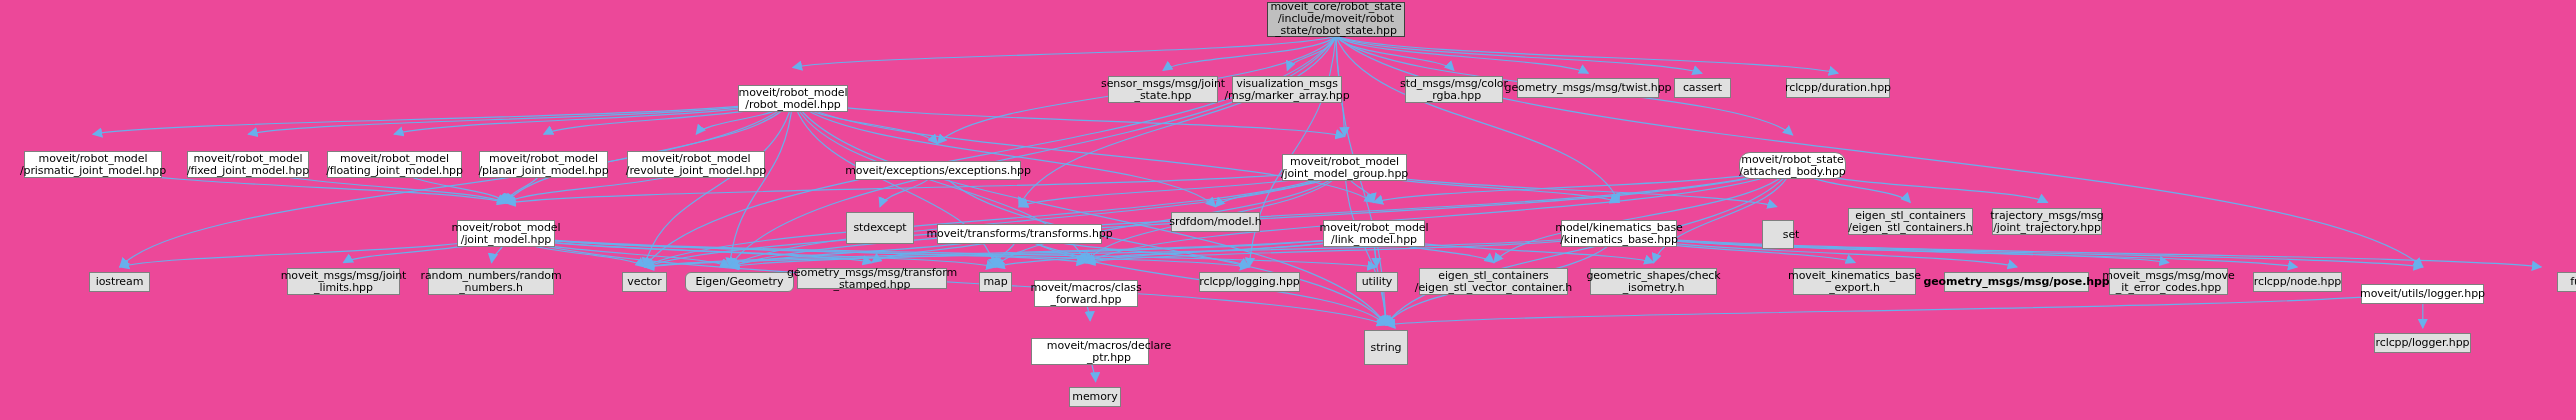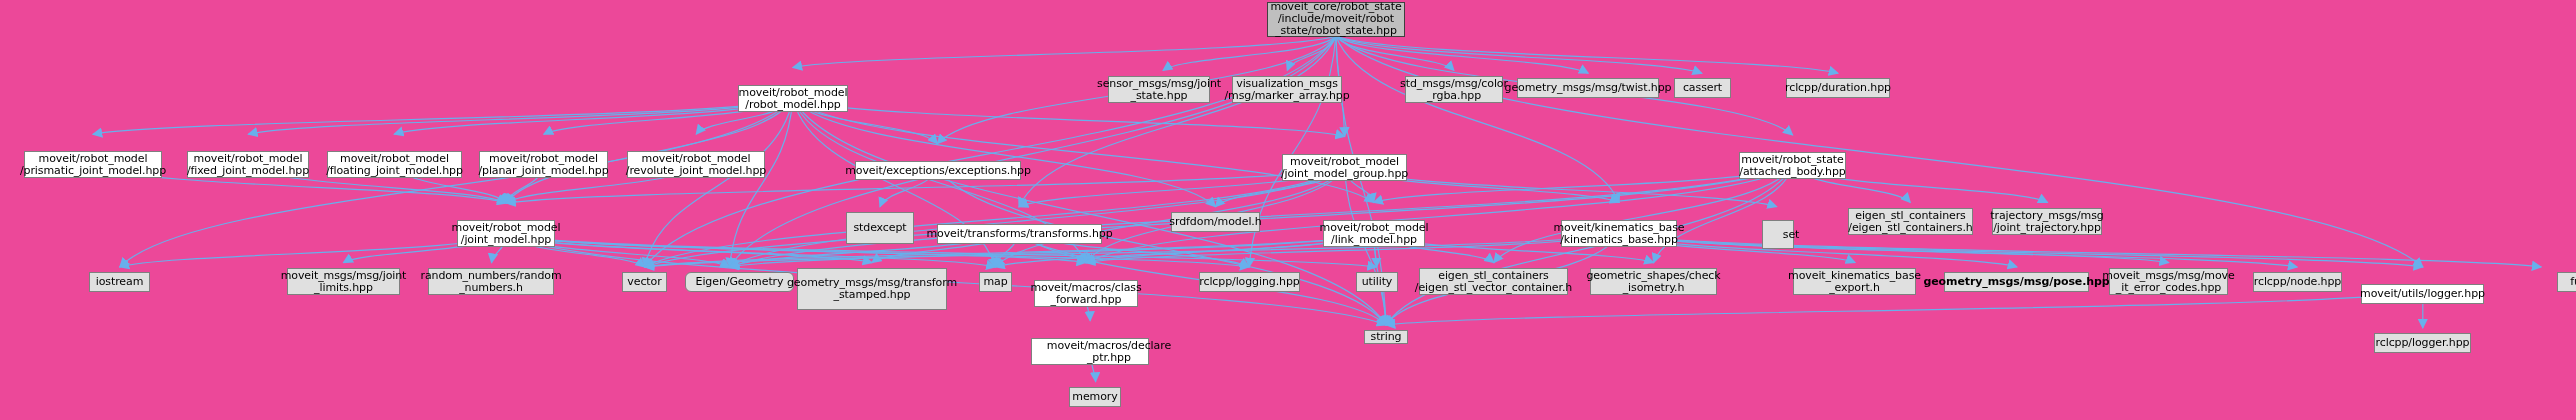--- a/index.html
+++ b/index.html
@@ -141,21 +141,21 @@
         <path d="M3337,402 C3165.64,428.5 2080.36,428.5 1909,448" stroke="#68b0ec" stroke-width="1.6" fill="none" marker-end="url(#ah)"></path>
         <path d="M1501.5,486 C1502.4,509.5 1508.1,509.5 1509,526" stroke="#68b0ec" stroke-width="1.6" fill="none" marker-end="url(#ah)"></path>
       </g>
   </svg>
   <div id="node-layer">
       <div class="node root" style="left: 1267px; top: 1.5px; width: 138px; height: 35px;">moveit_core/robot_state
 /include/moveit/robot
 _state/robot_state.hpp</div>
       <div class="node white" style="left: 738px; top: 73px; width: 110px; height: 27px;">moveit/robot_model
 /robot_model.hpp</div>
-      <div class="node" style="left: 1108px; top: 76px; width: 102px; height: 27px;">sensor_msgs/msg/joint
+      <div class="node" style="left: 1108px; top: 76px; width: 110px; height: 27px;">sensor_msgs/msg/joint
 _state.hpp</div>
       <div class="node" style="left: 1232px; top: 76px; width: 110px; height: 27px;">visualization_msgs
 /msg/marker_array.hpp</div>
       <div class="node" style="left: 1405px; top: 76px; width: 98px; height: 27px;">std_msgs/msg/color
 _rgba.hpp</div>
       <div class="node" style="left: 1517px; top: 78px; width: 142px; height: 20.3px;">geometry_msgs/msg/twist.hpp</div>
       <div class="node" style="left: 1674px; top: 78px; width: 57px; height: 20.3px;">cassert</div>
       <div class="node" style="left: 1786px; top: 78px; width: 104px; height: 20.3px;">rclcpp/duration.hpp</div>
       <div class="node white" style="left: 24px; top: 139px; width: 138px; height: 27px;">moveit/robot_model
 /prismatic_joint_model.hpp</div>
@@ -163,62 +163,62 @@
 /fixed_joint_model.hpp</div>
       <div class="node white" style="left: 327px; top: 139px; width: 135px; height: 27px;">moveit/robot_model
 /floating_joint_model.hpp</div>
       <div class="node white" style="left: 479px; top: 139px; width: 129px; height: 27px;">moveit/robot_model
 /planar_joint_model.hpp</div>
       <div class="node white" style="left: 627px; top: 139px; width: 138px; height: 27px;">moveit/robot_model
 /revolute_joint_model.hpp</div>
       <div class="node white" style="left: 855px; top: 149px; width: 166px; height: 19px;">moveit/exceptions/exceptions.hpp</div>
       <div class="node white" style="left: 1282px; top: 142px; width: 125px; height: 27px;">moveit/robot_model
 /joint_model_group.hpp</div>
-      <div class="node white" style="left: 1739px; top: 140px; width: 107px; height: 27px;">moveit/robot_state
+      <div class="node white" style="left: 1739px; top: 140px; width: 107px; height: 27px; border-radius: 11px;">moveit/robot_state
 /attached_body.hpp</div>
       <div class="node white" style="left: 457px; top: 208px; width: 98px; height: 27px;">moveit/robot_model
 /joint_model.hpp</div>
       <div class="node" style="left: 846px; top: 212px; width: 68px; height: 32px;">stdexcept</div>
       <div class="node white" style="left: 937px; top: 212px; width: 165px; height: 19.6px;">moveit/transforms/transforms.hpp</div>
       <div class="node" style="left: 1171px; top: 212px; width: 89px; height: 19.6px;">srdfdom/model.h</div>
       <div class="node white" style="left: 1323px; top: 208px; width: 102px; height: 27px;">moveit/robot_model
 /link_model.hpp</div>
-      <div class="node white" style="left: 1561px; top: 208px; width: 116px; height: 27px;">moveit/kinematics_base
+      <div class="node white" style="left: 1561px; top: 208px; width: 116px; height: 27px;">model/kinematics_base
 /kinematics_base.hpp</div>
       <div class="node" style="left: 1762px; top: 220px; width: 29px; height: 29px; padding-left: 28px;">set</div>
       <div class="node" style="left: 1848px; top: 208px; width: 125px; height: 27px;">eigen_stl_containers
 /eigen_stl_containers.h</div>
       <div class="node" style="left: 1992px; top: 208px; width: 110px; height: 27px;">trajectory_msgs/msg
 /joint_trajectory.hpp</div>
       <div class="node" style="left: 89px; top: 272px; width: 61px; height: 19.6px;">iostream</div>
       <div class="node" style="left: 287px; top: 268px; width: 113px; height: 27px;">moveit_msgs/msg/joint
 _limits.hpp</div>
       <div class="node" style="left: 428px; top: 268px; width: 126px; height: 27px;">random_numbers/random
 _numbers.h</div>
       <div class="node" style="left: 622px; top: 272px; width: 45px; height: 19.6px;">vector</div>
       <div class="node" style="left: 685px; top: 272px; width: 109px; height: 19.6px; border-radius: 6px;">Eigen/Geometry</div>
-      <div class="node" style="left: 797px; top: 268px; width: 150px; height: 42px;">geometry_msgs/msg/transform
+      <div class="node" style="left: 797px; top: 268px; width: 150px; height: 21px;">geometry_msgs/msg/transform
 _stamped.hpp</div>
       <div class="node" style="left: 979px; top: 272px; width: 33px; height: 19.6px;">map</div>
       <div class="node white" style="left: 1034px; top: 268px; width: 104px; height: 27px;">moveit/macros/class
 _forward.hpp</div>
       <div class="node" style="left: 1199px; top: 272px; width: 101px; height: 19.6px;">rclcpp/logging.hpp</div>
       <div class="node" style="left: 1356px; top: 272px; width: 42px; height: 19.6px;">utility</div>
       <div class="node" style="left: 1419px; top: 268px; width: 149px; height: 27px;">eigen_stl_containers
 /eigen_stl_vector_container.h</div>
       <div class="node" style="left: 1590px; top: 268px; width: 127px; height: 27px;">geometric_shapes/check
 _isometry.h</div>
       <div class="node" style="left: 1793px; top: 268px; width: 123px; height: 27px;">moveit_kinematics_base
 _export.h</div>
       <div class="node" style="left: 1944px; top: 272px; width: 145px; height: 19.6px; font-weight: bold;">geometry_msgs/msg/pose.hpp</div>
       <div class="node" style="left: 2109px; top: 268px; width: 119px; height: 27px;">moveit_msgs/msg/move
 _it_error_codes.hpp</div>
       <div class="node" style="left: 2253px; top: 272px; width: 89px; height: 19.6px;">rclcpp/node.hpp</div>
       <div class="node white" style="left: 2361px; top: 272px; width: 123px; height: 19.6px;">moveit/utils/logger.hpp</div>
       <div class="node" style="left: 2509px; top: 272px; width: 80px; height: 19.6px; margin-left: 48px;">functional</div>
-      <div class="node" style="left: 1364px; top: 330px; width: 44px; height: 14px;">string</div>
+      <div class="node" style="left: 1364px; top: 330px; width: 44px; height: 35px;">string</div>
       <div class="node white" style="left: 1031px; top: 326px; width: 118px; height: 27px; padding-left: 40px;">moveit/macros/declare
 _ptr.hpp</div>
       <div class="node" style="left: 2374px; top: 333px; width: 97px; height: 19.6px;">rclcpp/logger.hpp</div>
       <div class="node" style="left: 1069px; top: 387px; width: 52px; height: 19.6px;">memory</div>
     </div>
 </div>
 
 
 </body></html>

